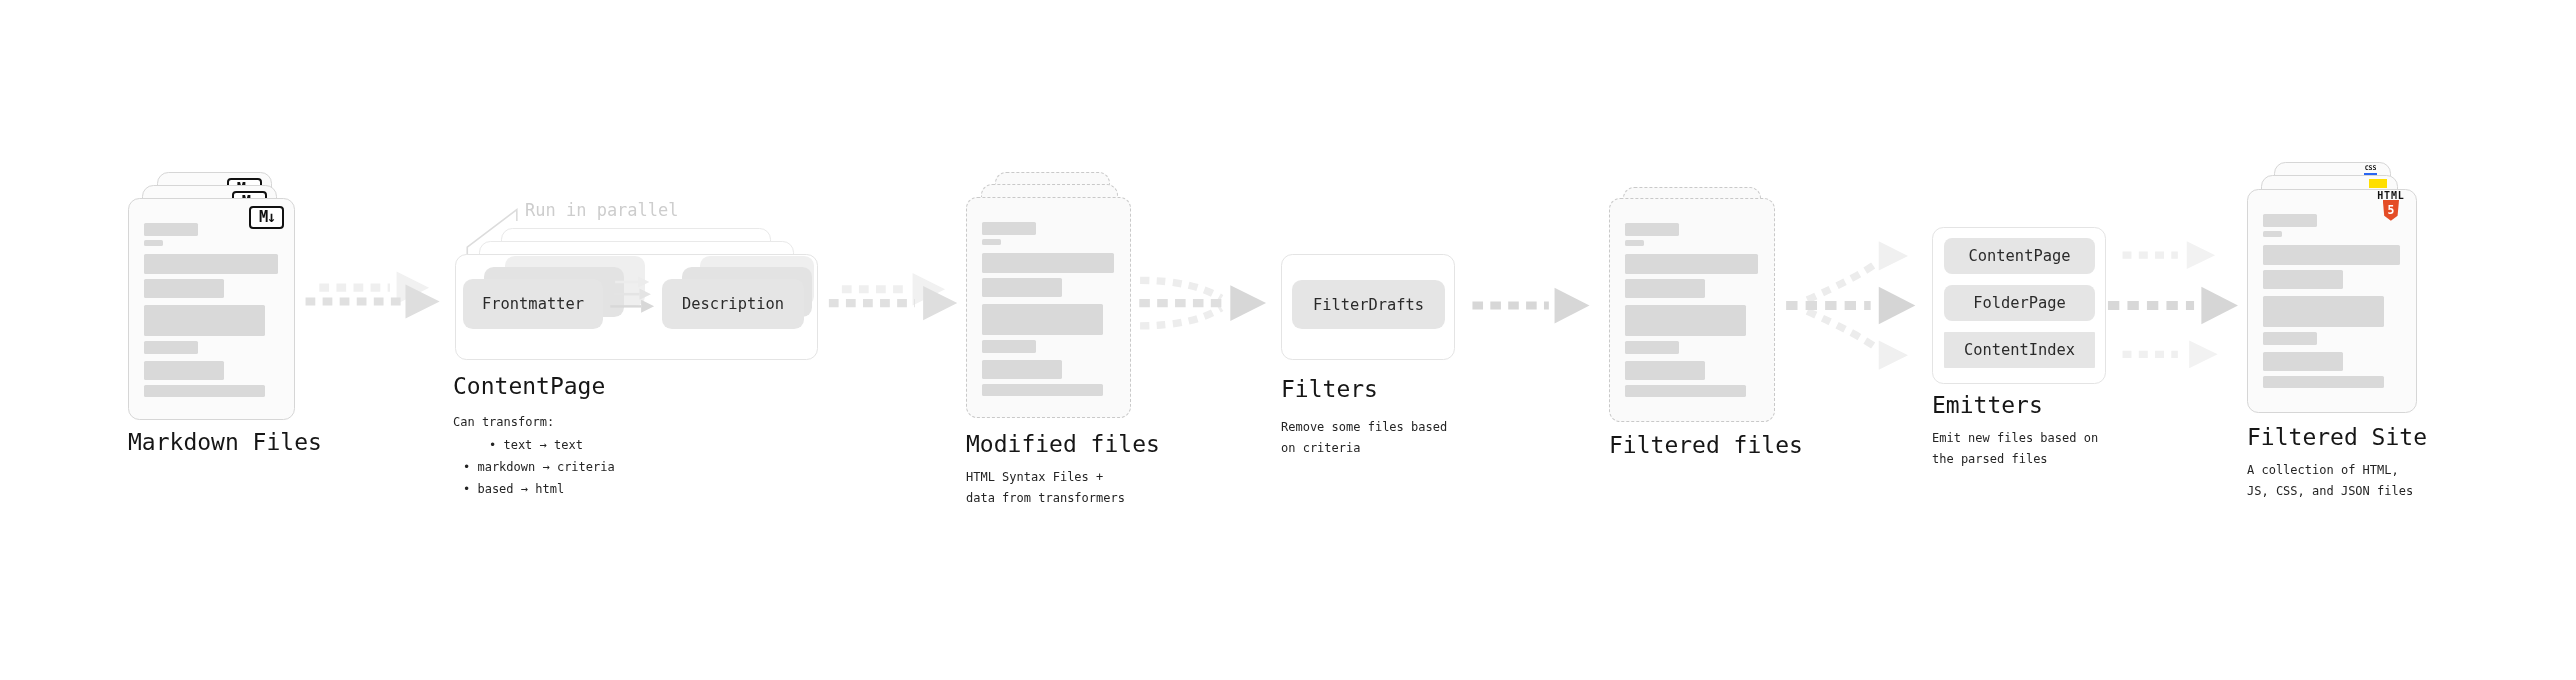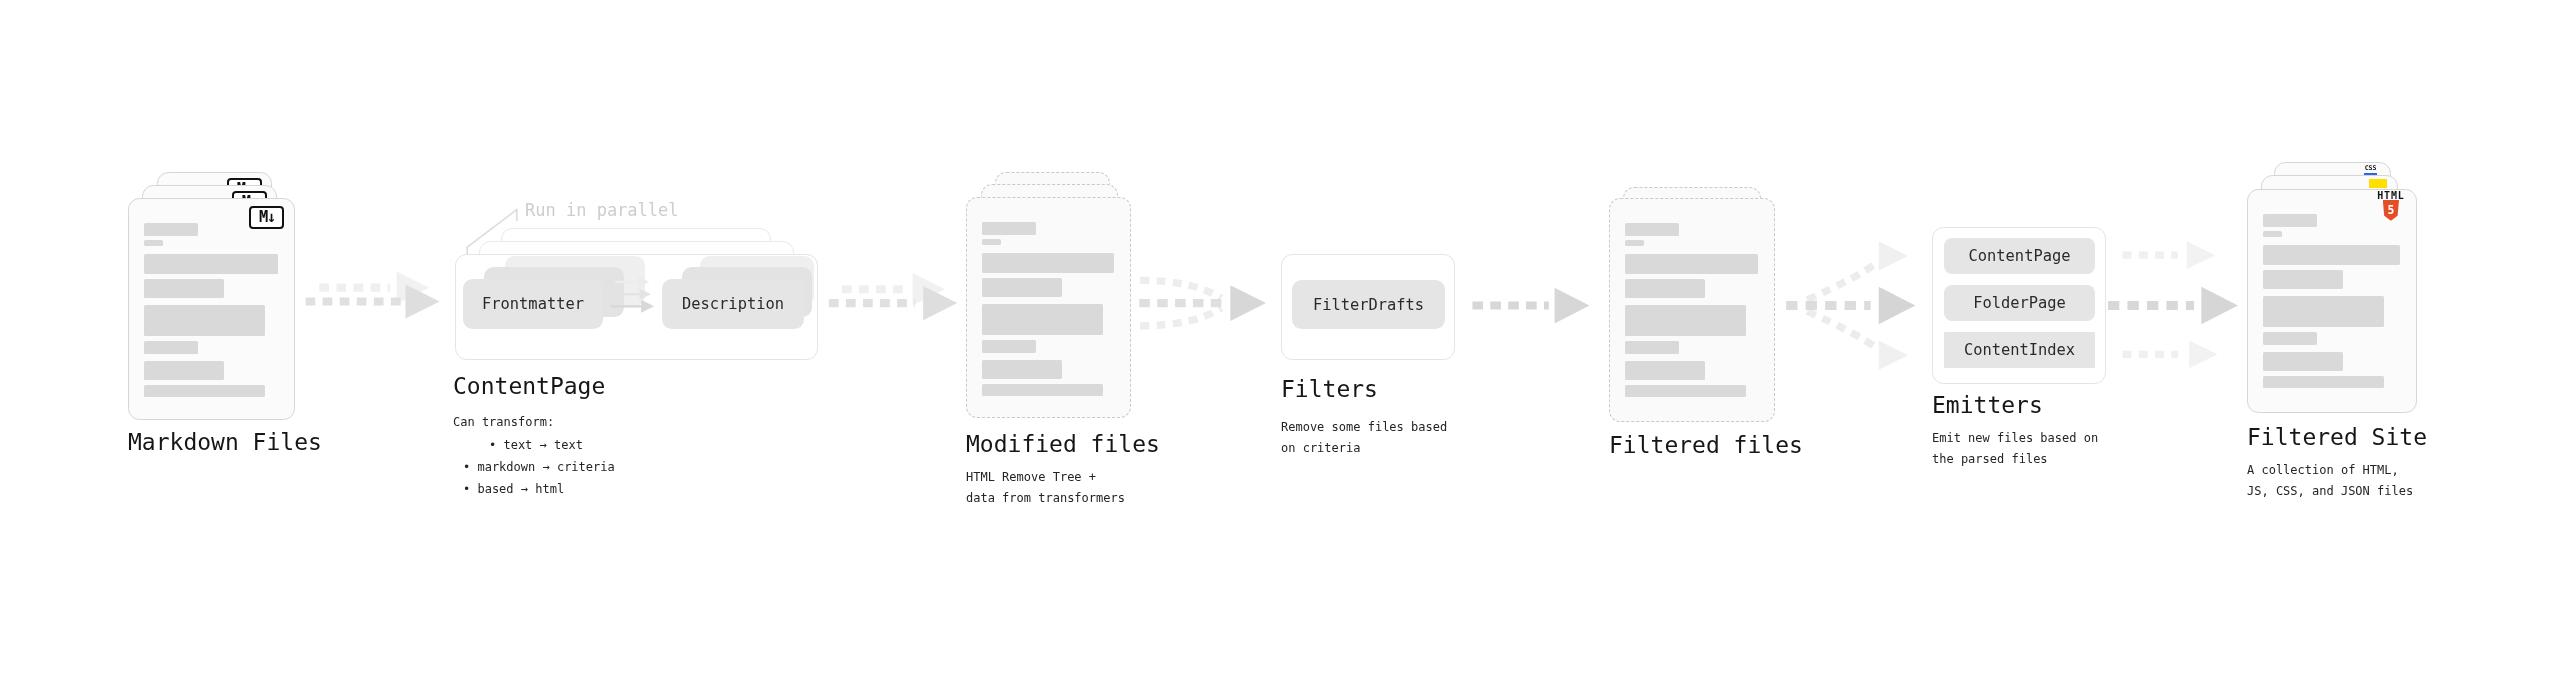--- a/index.html
+++ b/index.html
@@ -156,21 +156,21 @@
         <div class="bar b1"></div>
         <div class="bar b2"></div>
         <div class="bar b3"></div>
         <div class="bar b4"></div>
         <div class="bar b5"></div>
         <div class="bar b6"></div>
         <div class="bar b7"></div>
         <div class="bar b8"></div>
       </div>
     <div class="h" style="left:966px;top:430px;">Modified files</div>
-    <div class="d" style="left:966px;top:467px;">HTML Remove Tree +</div>
+    <div class="d" style="left:966px;top:467px;">HTML Syntax Files +</div>
     <div class="d" style="left:966px;top:488px;">data from transformers</div>
   </div>
 
   <div>
     <div class="panel" style="left:1281px;top:254px;width:174px;height:106px;"></div>
     <div class="pill" style="left:1292px;top:280px;width:153px;height:49px;">FilterDrafts</div>
     <div class="h" style="left:1281px;top:375px;">Filters</div>
     <div class="d" style="left:1281px;top:417px;">Remove some files based</div>
     <div class="d" style="left:1281px;top:438px;">on criteria</div>
   </div>

